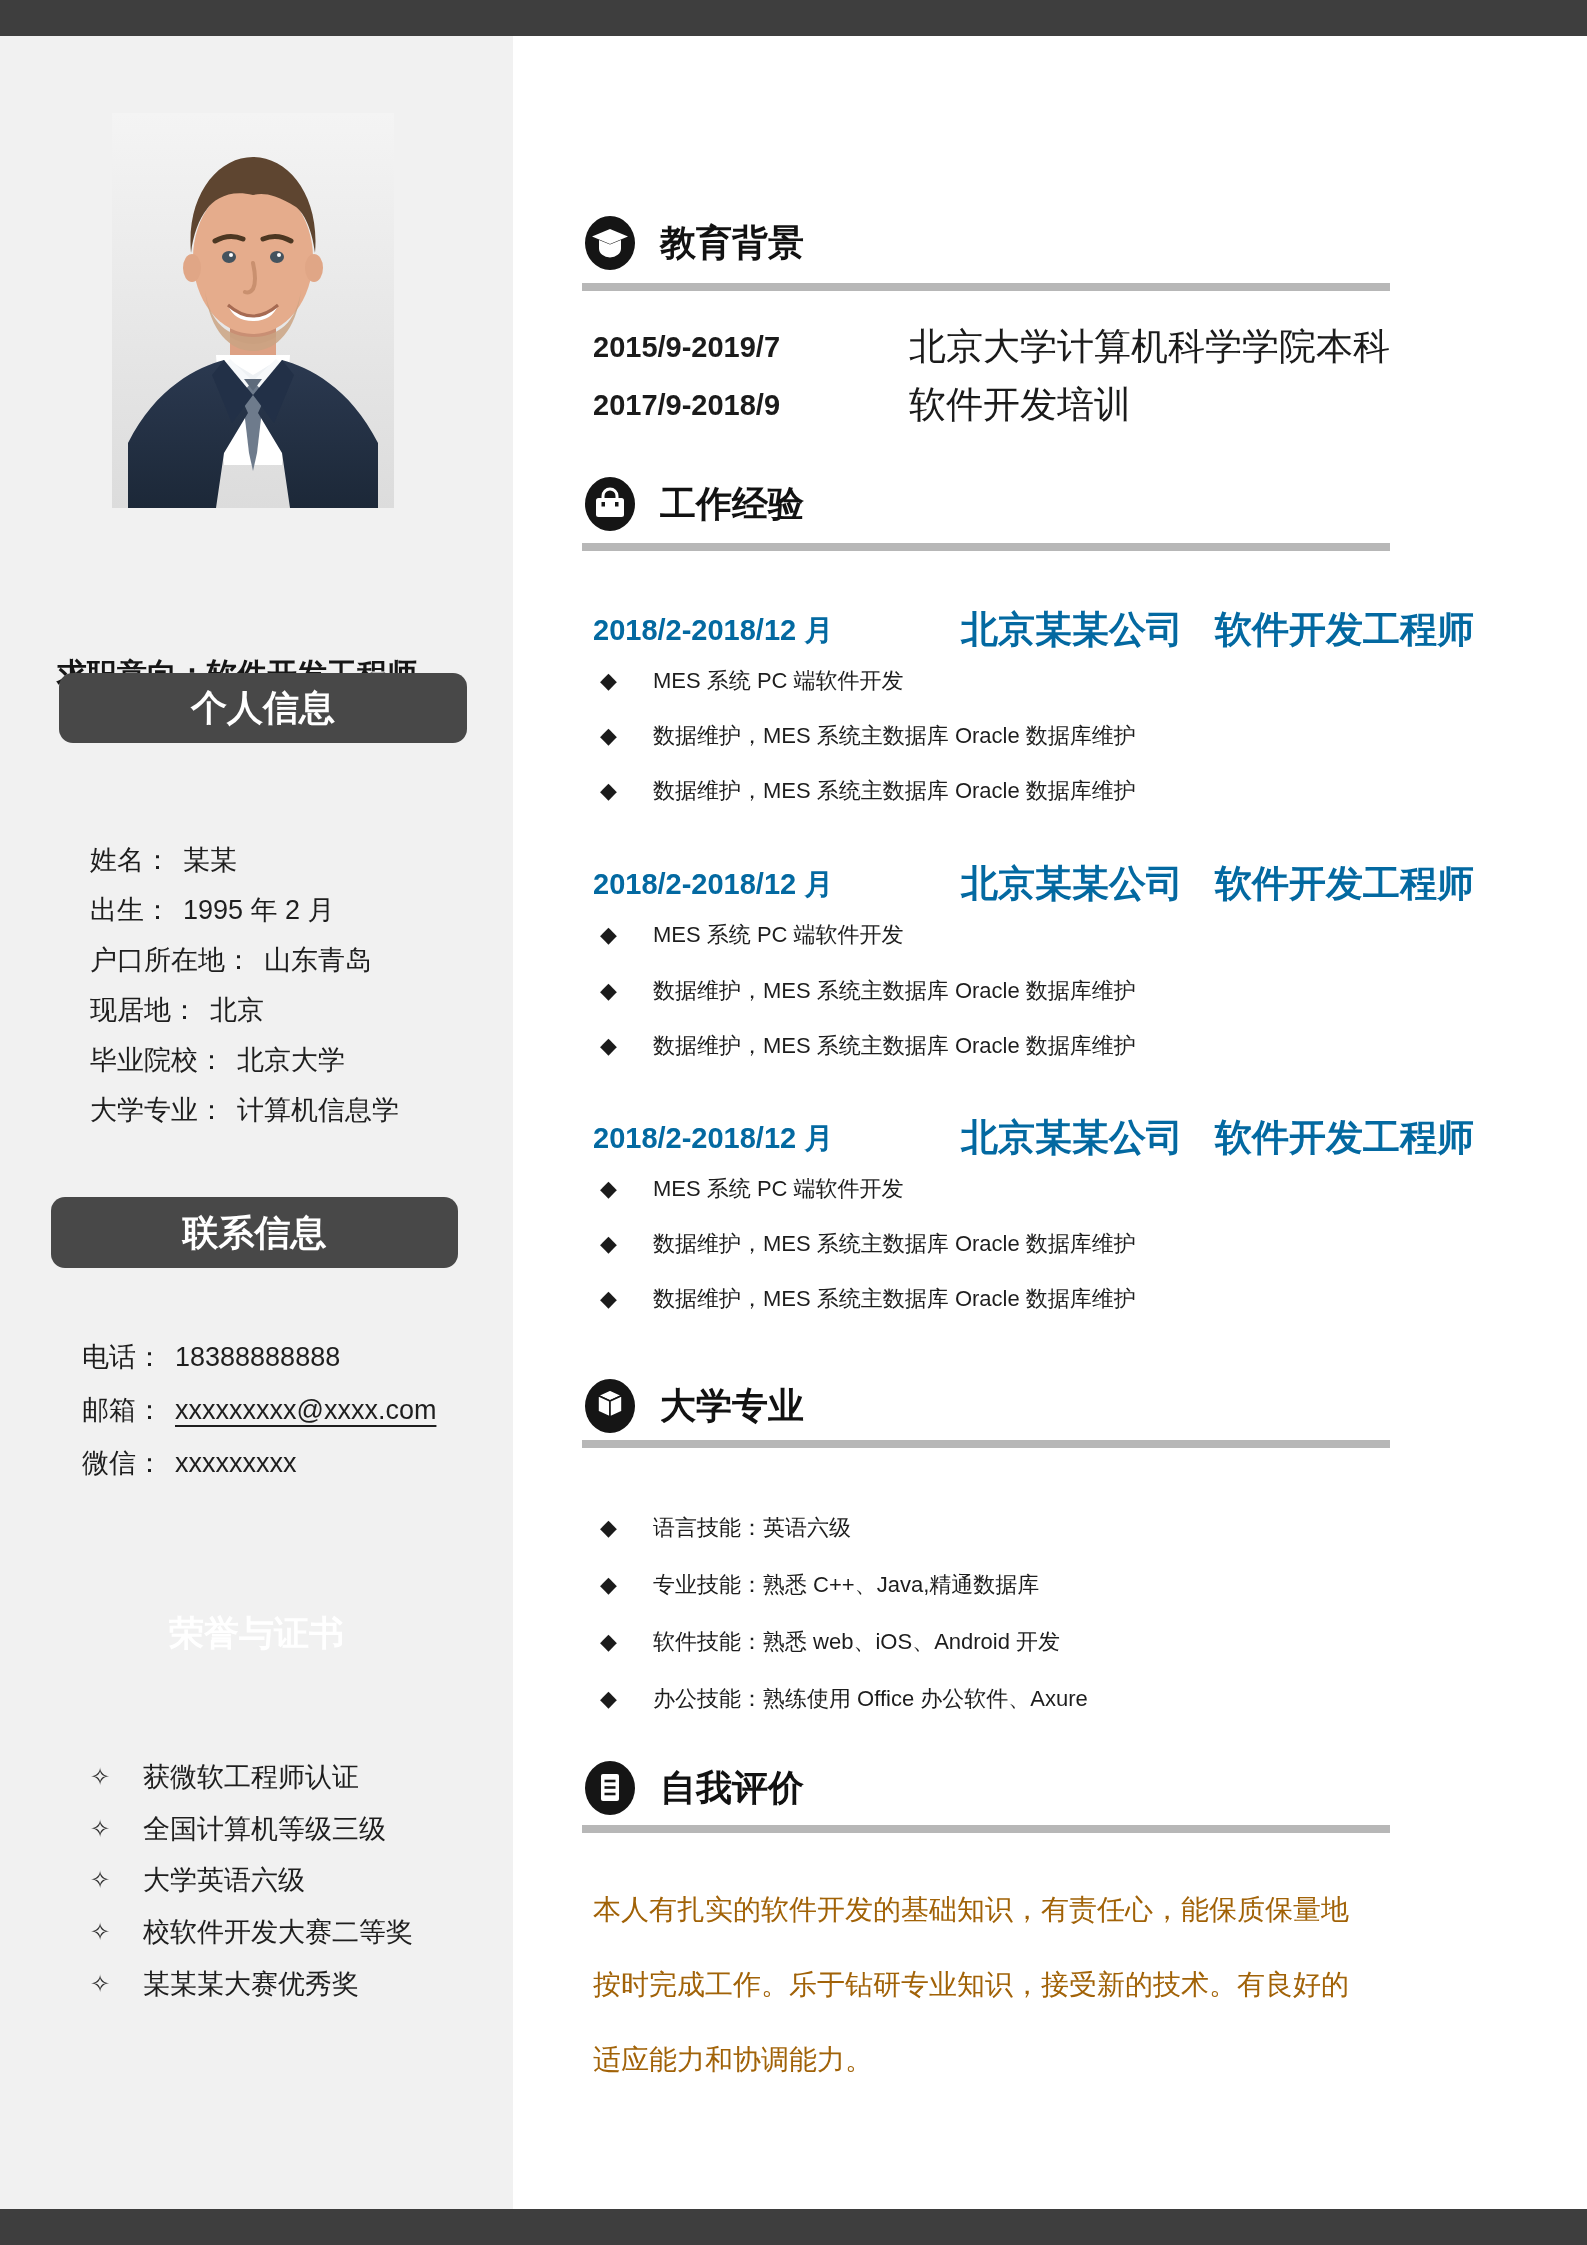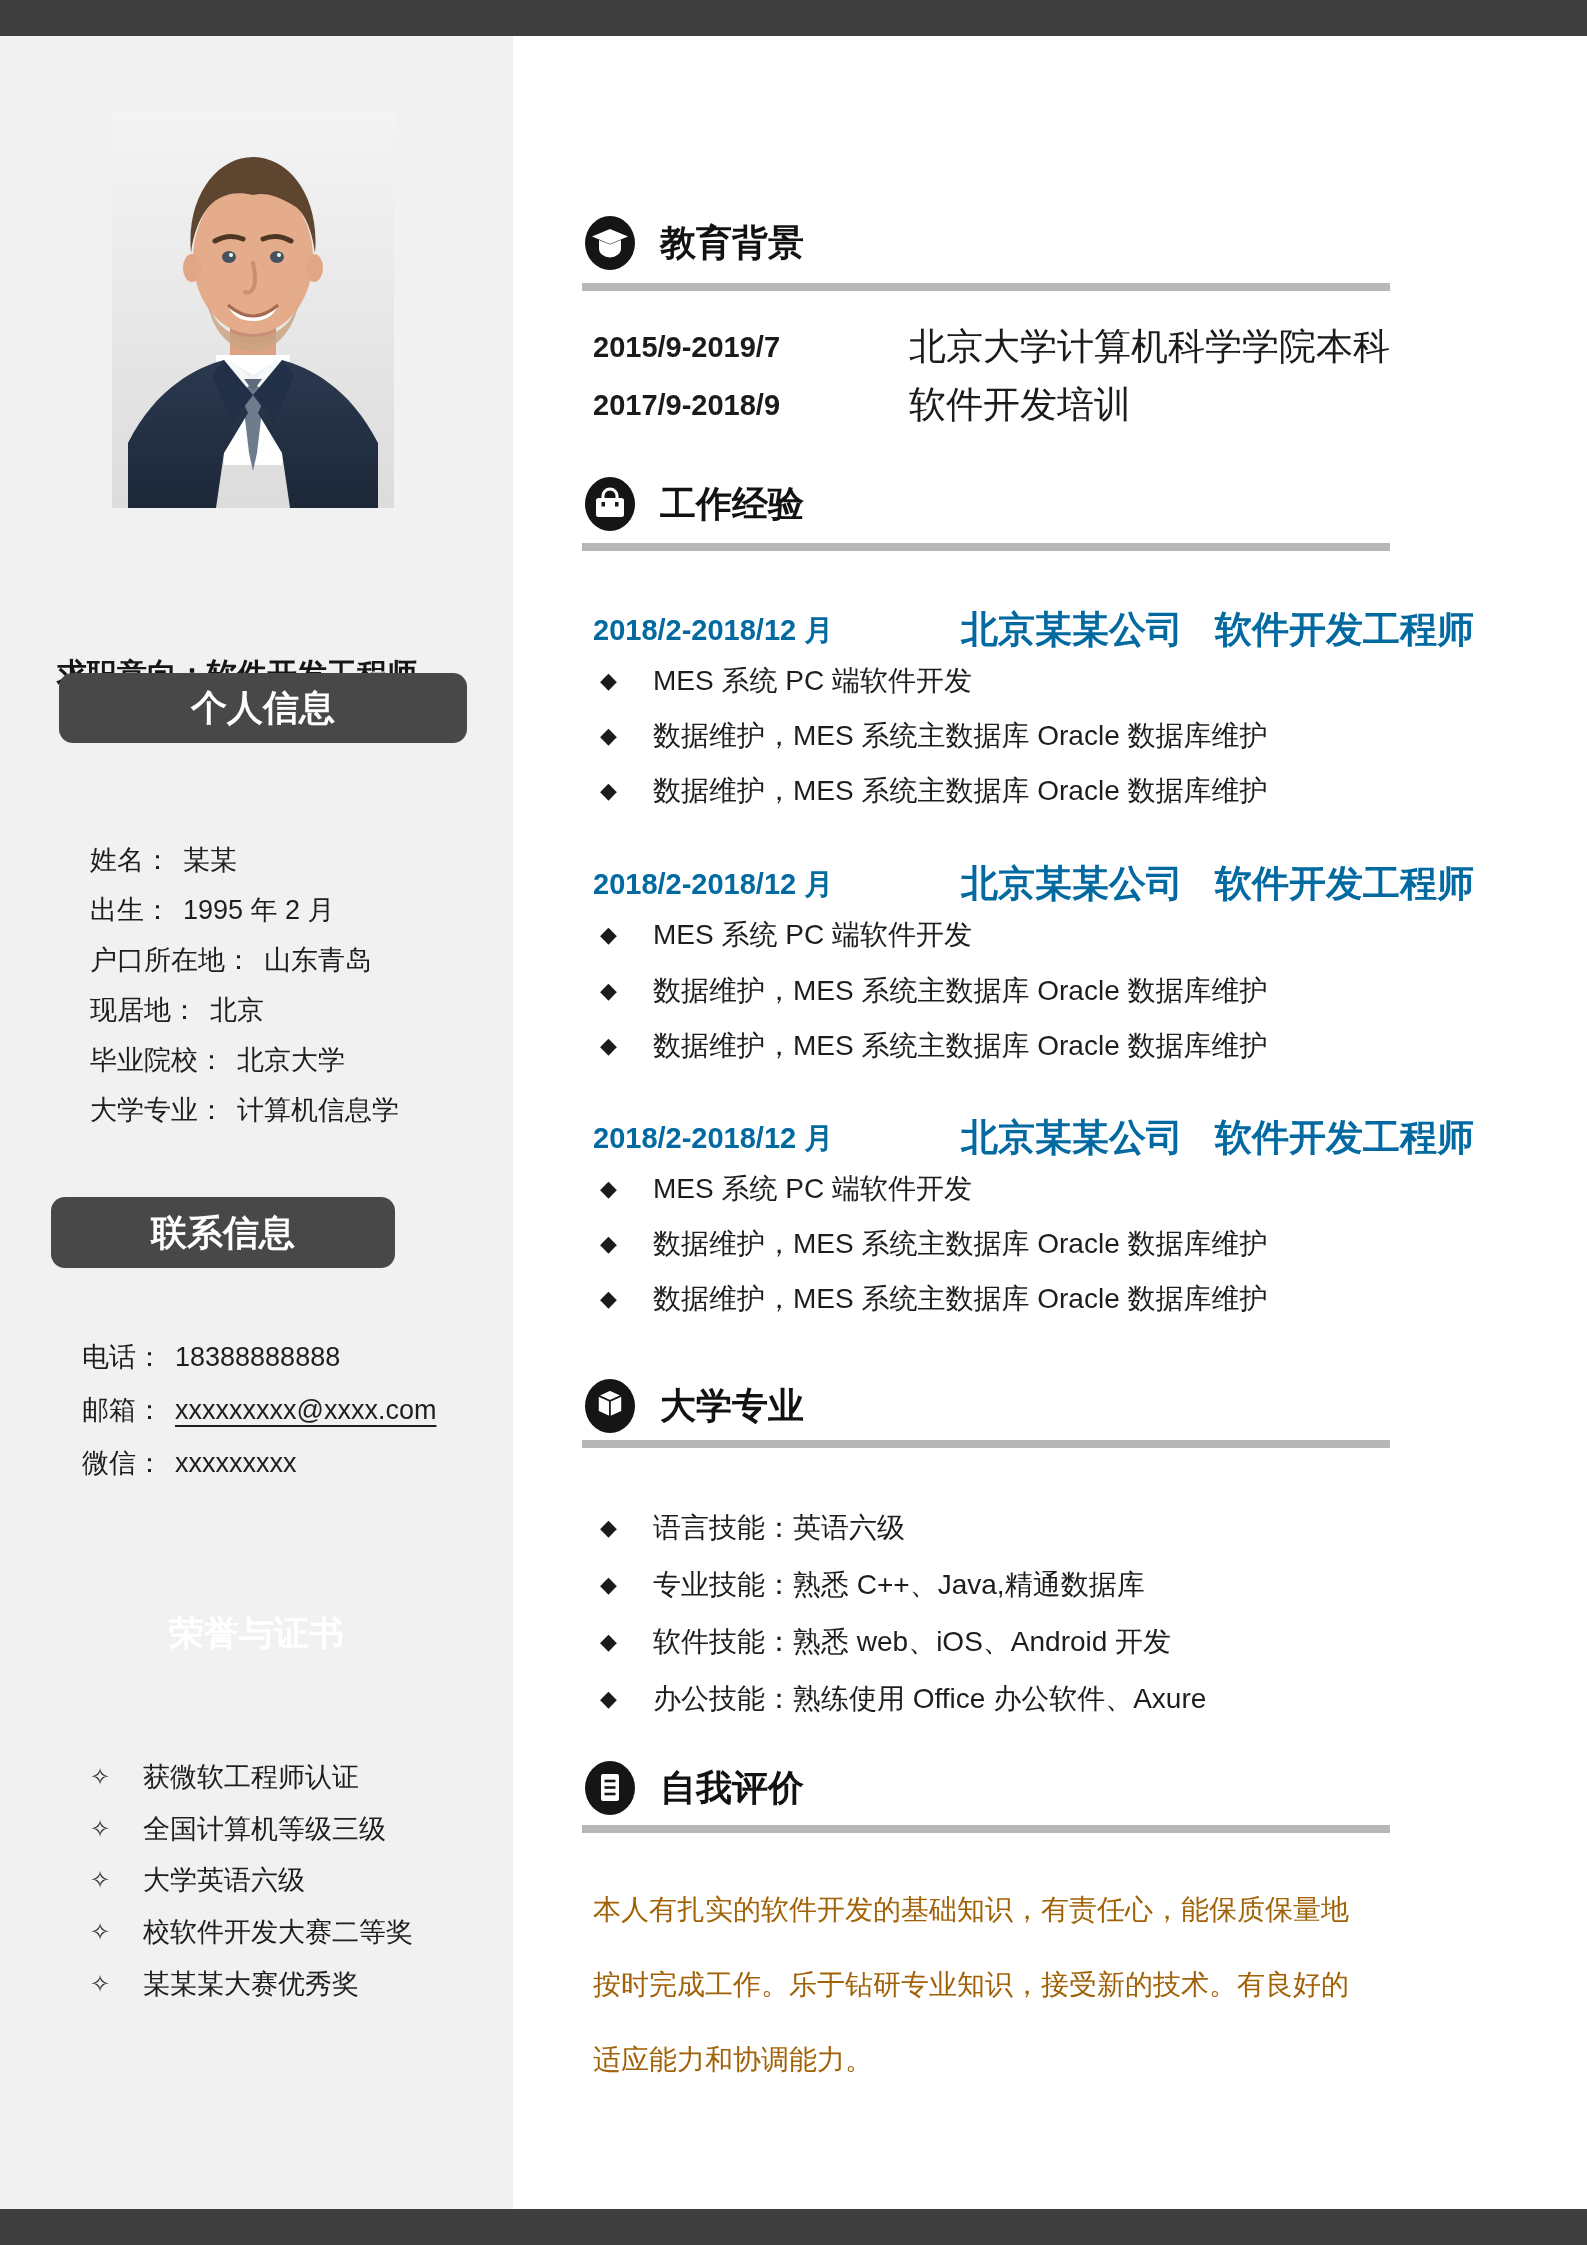--- a/index.html
+++ b/index.html
@@ -13,40 +13,40 @@
     overflow:hidden;
   }
   .abs{position:absolute;}
   .topbar{left:0;top:0;width:1587px;height:36px;background:#3e3e3e;}
   .bottombar{left:0;top:2209px;width:1587px;height:36px;background:#3e3e3e;}
   .sidebarbg{left:0;top:36px;width:513px;height:2173px;background:#f1f1f1;}
   .photo{left:112px;top:113px;width:282px;height:395px;}
   .intent{left:57px;top:620px;height:44px;line-height:44px;font-size:30px;font-weight:700;color:#161616;white-space:nowrap;margin-top:32px;}
   .darkbox{background:#484848;border-radius:14px;color:#ffffff;text-align:center;font-weight:700;font-size:36px;}
   .box-personal{left:59px;top:673px;width:408px;height:70px;line-height:70px;}
-  .box-contact{left:51px;top:1197px;width:344px;height:71px;line-height:71px;}
+  .box-contact{left:51px;top:1197px;width:407px;height:71px;line-height:71px;}
   .srow{position:absolute;left:90px;height:42px;display:flex;align-items:center;font-size:27px;font-weight:500;color:#1e1e1e;white-space:nowrap;}
   .crow{left:82px;}
   .svalue{margin-left:12px;}
   .u{text-decoration:underline;text-underline-offset:6px;color:#1e1e1e;}
   .honor-title{left:0;top:1611px;width:513px;height:44px;line-height:44px;text-align:center;font-size:35px;font-weight:700;color:#ffffff;}
   .hrow{position:absolute;left:90px;height:42px;display:flex;align-items:center;white-space:nowrap;}
   .hdia{font-size:24px;color:#2e2e2e;width:53px;flex:0 0 53px;}
   .htxt{font-size:27px;font-weight:500;}
   .sec-icon{width:50px;height:54px;}
   .sec-title{height:54px;line-height:54px;font-size:36px;font-weight:700;color:#121212;white-space:nowrap;}
   .rule{left:582px;width:808px;height:8px;background:#b7b7b7;}
   .t{position:absolute;height:42px;line-height:42px;font-size:37px;white-space:nowrap;color:#1b1b1b;}
   .w500{font-weight:500;}
   .w600{font-weight:600;}
   .bold{font-weight:700;color:#0369a1;}
   .fs29{font-size:29px;}
   .brow{position:absolute;height:42px;display:flex;align-items:center;white-space:nowrap;left:600px;}
   .dia{font-size:22px;color:#1b1b1b;width:53px;flex:0 0 53px;}
-  .btxt{font-size:28px;font-weight:500;color:#1d1d1d;text-align:center;}
+  .btxt{font-size:22px;font-weight:500;color:#1d1d1d;text-align:center;}
   .eval{left:593px;top:1872px;width:810px;}
   .eval div{height:75px;line-height:75px;font-size:28px;font-weight:500;color:#a16207;white-space:nowrap;}
 </style>
 </head>
 <body>
 
 <div class="page">
 
   <div class="abs topbar"></div>
   <div class="abs bottombar"></div>

